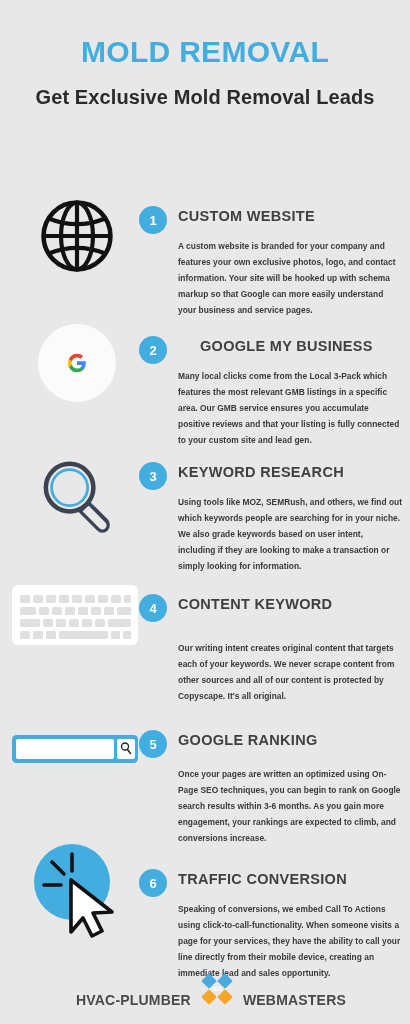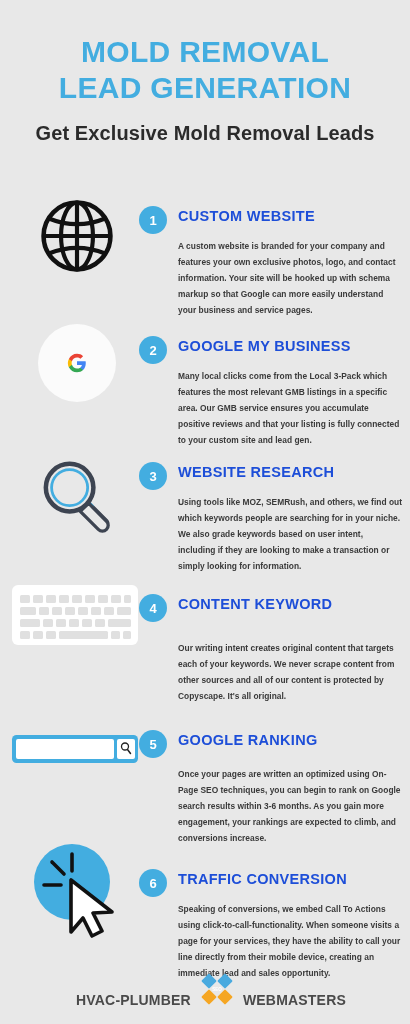--- a/index.html
+++ b/index.html
@@ -75,21 +75,21 @@
     font-size: 13px;
     font-weight: 700;
     display: flex;
     align-items: center;
     justify-content: center;
     line-height: 1;
   }
   .step-title {
     position: absolute;
     left: 178px;
-    color: #1d4ed8;
+    color: #404040;
     font-size: 14.5px;
     font-weight: 800;
     letter-spacing: 0.3px;
     white-space: nowrap;
   }
   .step-body {
     position: absolute;
     left: 178px;
     width: 224px;
     color: #3a3a3a;
@@ -125,21 +125,20 @@
 
   svg { display: block; }
 </style>
 </head>
 <body>
 
 <div id="infographic">
 
   <div class="header">
     <div class="title-line">MOLD REMOVAL</div>
-    <div class="title-line">LEAD GENERATION</div>
     <div class="subtitle">Get Exclusive Mold Removal Leads</div>
   </div>
 
   <div class="step" style="top:196px;">
     <div class="icon-box">
       <svg width="76" height="76" viewBox="0 0 100 100" aria-hidden="true">
         <circle cx="50" cy="50" r="44" fill="none" stroke="#111" stroke-width="6"></circle>
         <ellipse cx="50" cy="50" rx="21" ry="44" fill="none" stroke="#111" stroke-width="5.5"></ellipse>
         <line x1="50" y1="6" x2="50" y2="94" stroke="#111" stroke-width="5.5"></line>
         <line x1="6" y1="50" x2="94" y2="50" stroke="#111" stroke-width="5.5"></line>
@@ -158,36 +157,36 @@
         <circle cx="50" cy="50" r="50" fill="#fbfbfb"></circle>
         <g transform="translate(50,50) scale(0.50) translate(-24,-24)">
           <path fill="#4285F4" d="M46.5 24.55c0-1.7-.15-3.33-.44-4.9H24v9.28h12.6c-.54 2.93-2.19 5.41-4.67 7.07v5.88h7.57c4.43-4.08 6.98-10.09 6.98-17.33z"></path>
           <path fill="#34A853" d="M24 47.5c6.3 0 11.58-2.09 15.44-5.66l-7.57-5.88c-2.1 1.41-4.78 2.24-7.87 2.24-6.05 0-11.18-4.09-13.01-9.58H3.18v6.02C7.02 42.3 14.9 47.5 24 47.5z"></path>
           <path fill="#FBBC05" d="M10.99 28.62c-.47-1.41-.73-2.91-.73-4.46s.26-3.05.73-4.46v-6.02H3.18A23.5 23.5 0 0 0 .5 24.16c0 3.8.91 7.39 2.68 10.48l7.81-6.02z"></path>
           <path fill="#EA4335" d="M24 9.64c3.42 0 6.49 1.18 8.9 3.48l6.68-6.68C35.57 2.66 30.29.5 24 .5 14.9.5 7.02 5.7 3.18 13.68l7.81 6.02C12.82 13.73 17.95 9.64 24 9.64z"></path>
         </g>
       </svg>
     </div>
     <div class="badge" style="top:14px;">2</div>
-    <div class="step-title" style="top:16px;">GOOGLE MY BUSINESS</div>
+    <div class="step-title" style="top:16px;margin-left:22px;">GOOGLE MY BUSINESS</div>
     <div class="step-body" style="top:46px;">Many local clicks come from the Local 3-Pack which features the most relevant GMB listings in a specific area. Our GMB service ensures you accumulate positive reviews and that your listing is fully connected to your custom site and lead gen.</div>
   </div>
 
   <div class="step" style="top:452px;">
     <div class="icon-box">
       <svg width="82" height="82" viewBox="0 0 100 100" aria-hidden="true">
         <line x1="62" y1="62" x2="84" y2="84" stroke="#3d4451" stroke-width="11" stroke-linecap="round"></line>
         <line x1="62" y1="62" x2="84" y2="84" stroke="#43ADE0" stroke-width="11" stroke-linecap="round" stroke-dasharray="5 60"></line>
         <path d="M64 60 L86 82 a7 7 0 0 1 -10 10 L54 70 z" fill="#e8e8e8" stroke="#3d4451" stroke-width="4" stroke-linejoin="round"></path>
         <circle cx="41" cy="41" r="29" fill="#e8e8e8" stroke="#3d4451" stroke-width="5.5"></circle>
         <circle cx="41" cy="41" r="22" fill="none" stroke="#43ADE0" stroke-width="3.4"></circle>
       </svg>
     </div>
     <div class="badge" style="top:10px;">3</div>
-    <div class="step-title" style="top:12px;">WEBSITE RESEARCH</div>
+    <div class="step-title" style="top:12px;">KEYWORD RESEARCH</div>
     <div class="step-body" style="top:42px;">Using tools like MOZ, SEMRush, and others, we find out which keywords people are searching for in your niche. We also grade keywords based on user intent, including if they are looking to make a transaction or simply looking for information.</div>
   </div>
 
   <div class="step" style="top:582px;">
     <div class="icon-box" style="left:10px;width:130px;">
       <svg width="128" height="62" viewBox="0 0 256 124" aria-hidden="true">
         <rect x="2" y="2" width="252" height="120" rx="12" fill="#ffffff"></rect>
         <g fill="#e0e0e0">
           <rect x="18" y="22" width="20" height="16" rx="3"></rect>
           <rect x="44" y="22" width="20" height="16" rx="3"></rect>

